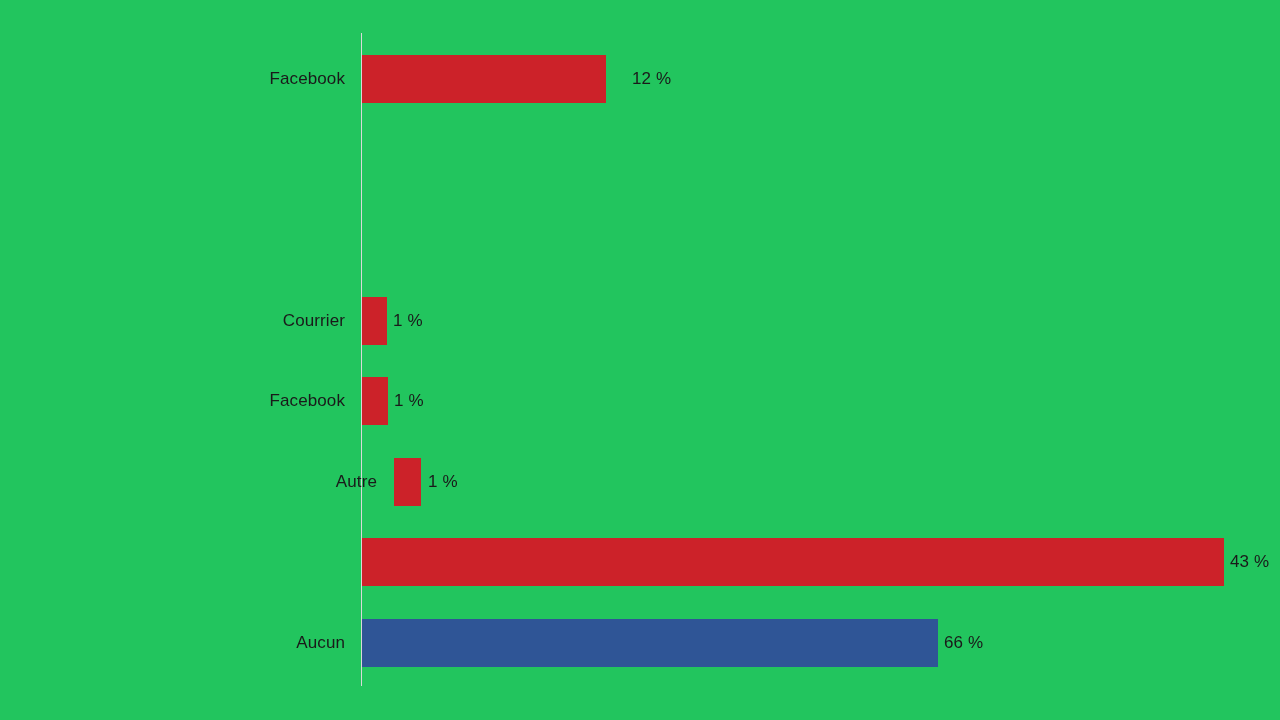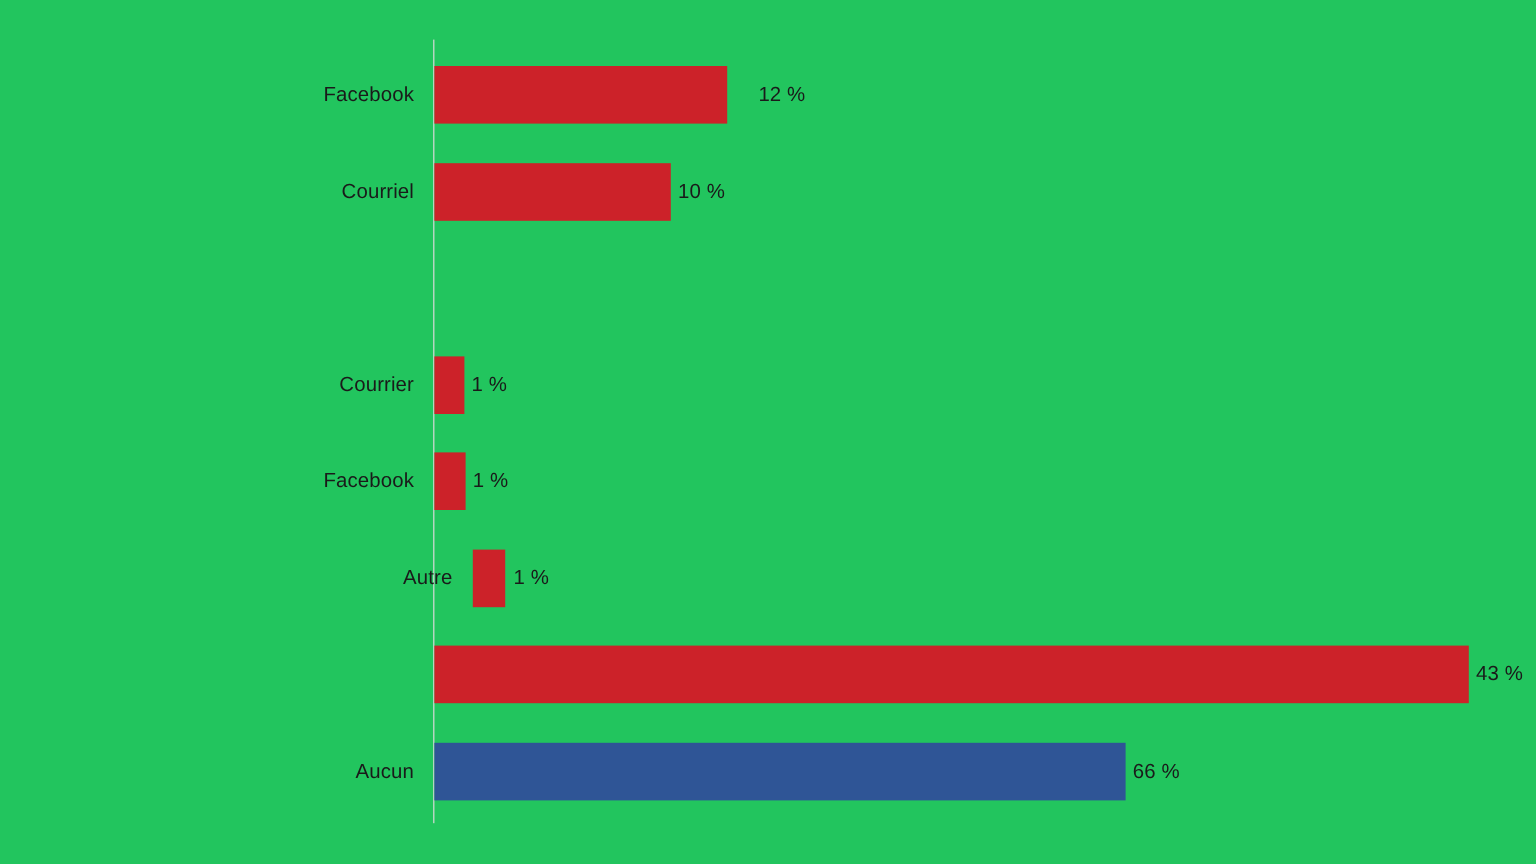--- a/index.html
+++ b/index.html
@@ -89,25 +89,20 @@
   <div class="axis-line"></div>
 
   <div class="plot-area">
 
     <div class="bar-row" style="top:55px;">
       <div class="cat-label">Facebook</div>
       <div class="bar bar-red" style="width:244px;"></div>
       <div class="value-label" style="left:584px;margin-left:48px;">12 %</div>
     </div>
 
-    <div class="bar-row" style="top:136px;">
-      <div class="cat-label">Courriel</div>
-      <div class="bar bar-red" style="width:197px;"></div>
-      <div class="value-label" style="left:565px;">10 %</div>
-    </div>
 
 
     <div class="bar-row" style="top:297px;">
       <div class="cat-label">Courrier</div>
       <div class="bar bar-red" style="width:25px;"></div>
       <div class="value-label" style="left:393px;">1 %</div>
     </div>
 
     <div class="bar-row" style="top:377px;">
       <div class="cat-label">Facebook</div>

